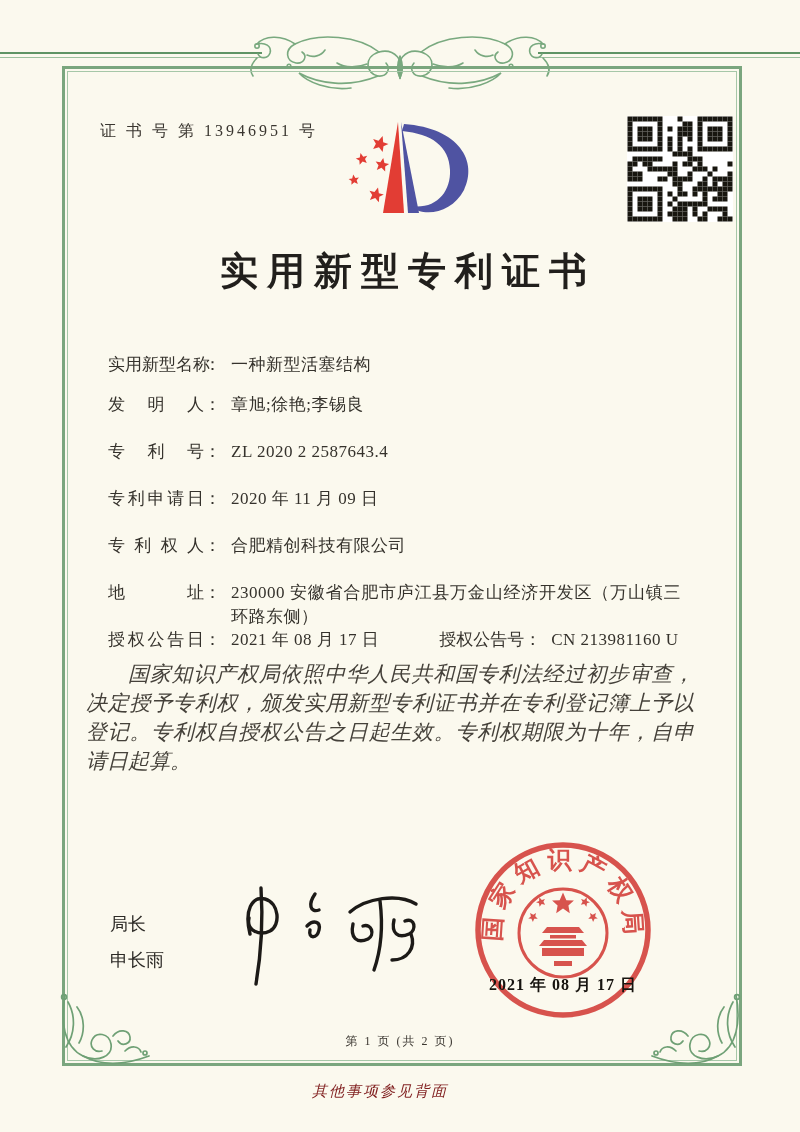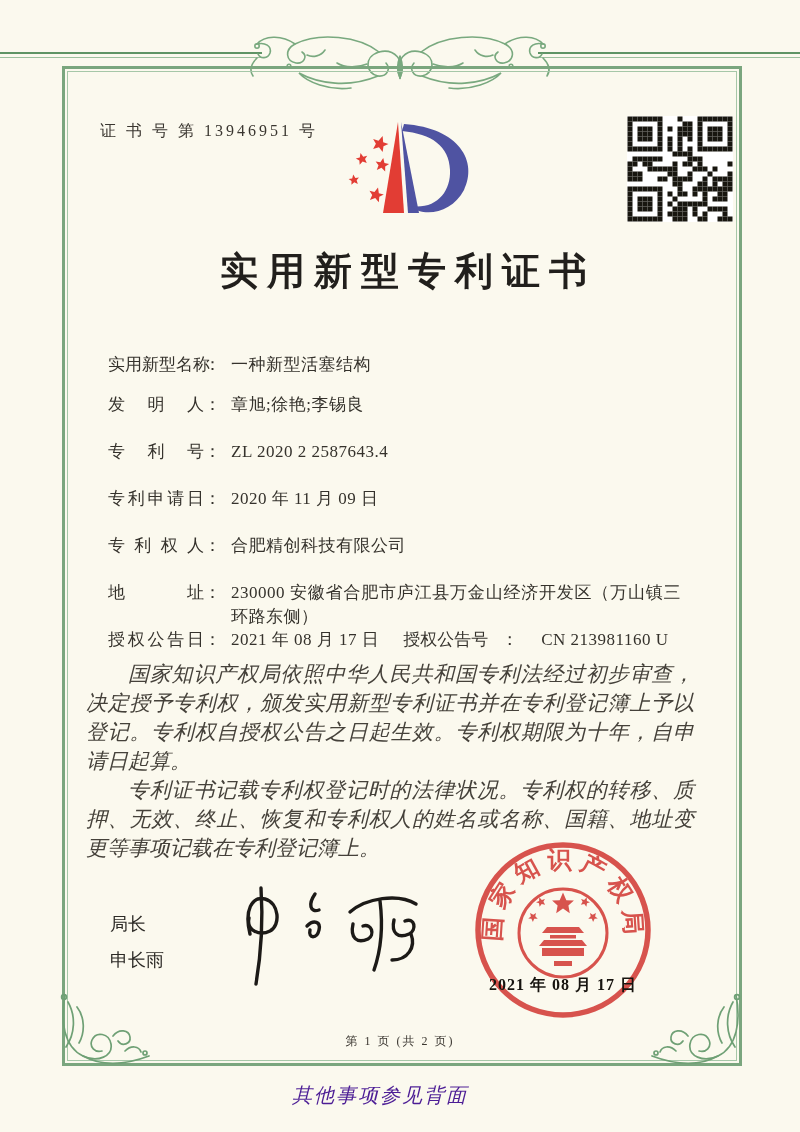--- a/index.html
+++ b/index.html
@@ -27,35 +27,35 @@
   .title{
     position:absolute; left:0; top:238px; width:800px; text-align:center;
     font-size:38px; font-weight:bold; letter-spacing:9px; color:#211f1c; margin:8px;
   }
   
   .field-row{position:absolute; left:108px; display:flex; align-items:flex-start; font-size:17px; line-height:24px;}
   .flabel{display:inline-block; width:96px; text-align:justify; text-align-last:justify; white-space:nowrap;}
   .colon{margin:0 10px 0 0;}
   .fvalue{letter-spacing:0.5px;}
   .fvalue.addr{width:450px; text-align:justify;}
-  .pair2{margin-left:24px; display:flex;gap:13px;}
+  .pair2{margin-left:60px; display:flex;}
   
   .paras{position:absolute; left:86px; top:660px; width:608px; font-size:21px; line-height:29px;
          font-style:italic; color:#45413a; text-align:justify;}
   .paras p{margin:0; text-indent:2em;}
   
   .sig-block{position:absolute; left:110px; top:906px; font-size:18px; line-height:36px; color:#2c2a26;}
   .sig-script{position:absolute; left:222px; top:880px;}
   .seal{position:absolute; left:470px; top:841px;}
   .seal-date{position:absolute; left:470px; top:975px; width:186px; text-align:center;
              font-size:16px; letter-spacing:1px; color:#17140f; font-weight:bold;}
   
   .page-ind{position:absolute; left:0; top:1033px; width:800px; text-align:center; font-size:12px; letter-spacing:2px; color:#3a3630;}
-  .back-note{position:absolute; left:0; top:1082px; width:760px; text-align:center; font-size:20px;
-             font-style:italic; letter-spacing:2px; color:#4c1d95;}
+  .back-note{position:absolute; left:0; top:1082px; width:760px; text-align:center; font-size:15px;
+             font-style:italic; letter-spacing:2px; color:#7f1d1d;}
 </style>
 </head>
 <body>
 
 <div class="page">
 
   <div class="rule left"></div>
   <div class="rule right"></div>
   <svg class="garland" width="314" height="86" viewBox="0 0 314 86">
     <g stroke="#79a97f" stroke-width="1.6" fill="none" stroke-linecap="round">
@@ -392,21 +392,20 @@
     <span class="fvalue">2021 年 08 月 17 日</span>
     <span class="pair2">
       <span>授权公告号</span>
       <span class="colon">：</span>
       <span class="fvalue">CN 213981160 U</span>
     </span>
   </div>
 
   <div class="paras">
     <p>国家知识产权局依照中华人民共和国专利法经过初步审查，决定授予专利权，颁发实用新型专利证书并在专利登记簿上予以登记。专利权自授权公告之日起生效。专利权期限为十年，自申请日起算。</p>
-    <p>专利证书记载专利权登记时的法律状况。专利权的转移、质押、无效、终止、恢复和专利权人的姓名或名称、国籍、地址变更等事项记载在专利登记簿上。</p>
   </div>
 
   <div class="sig-block">
     <div>局长</div>
     <div>申长雨</div>
   </div>
 
   <svg class="sig-script" width="215" height="112" viewBox="0 0 215 112">
     <g stroke="#1c1a17" stroke-width="3.4" fill="none" stroke-linecap="round" stroke-linejoin="round">
       <path d="M28,54 C22,30 30,16 43,19 C57,23 59,45 48,51 C38,56 24,51 27,38"></path>

